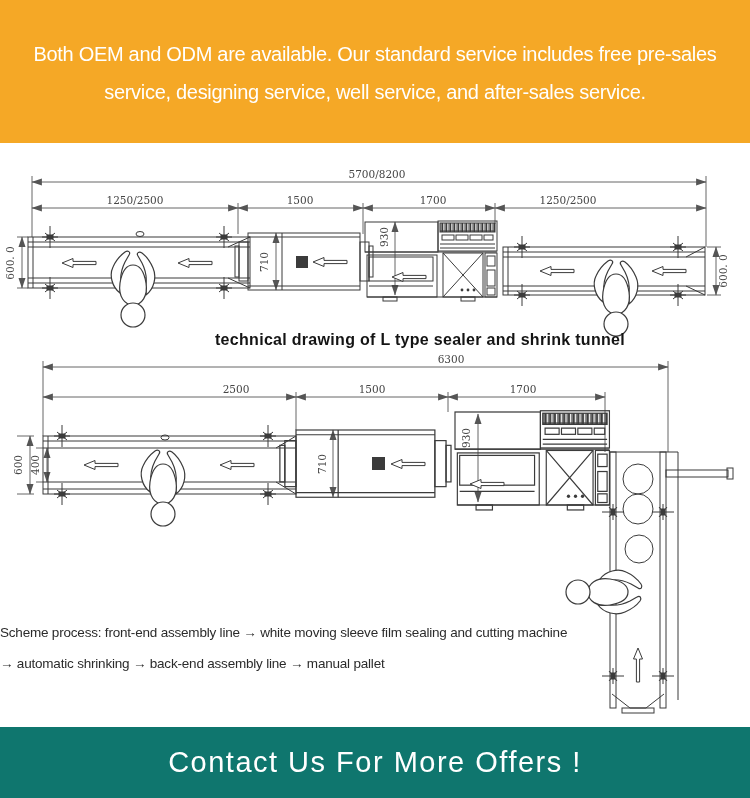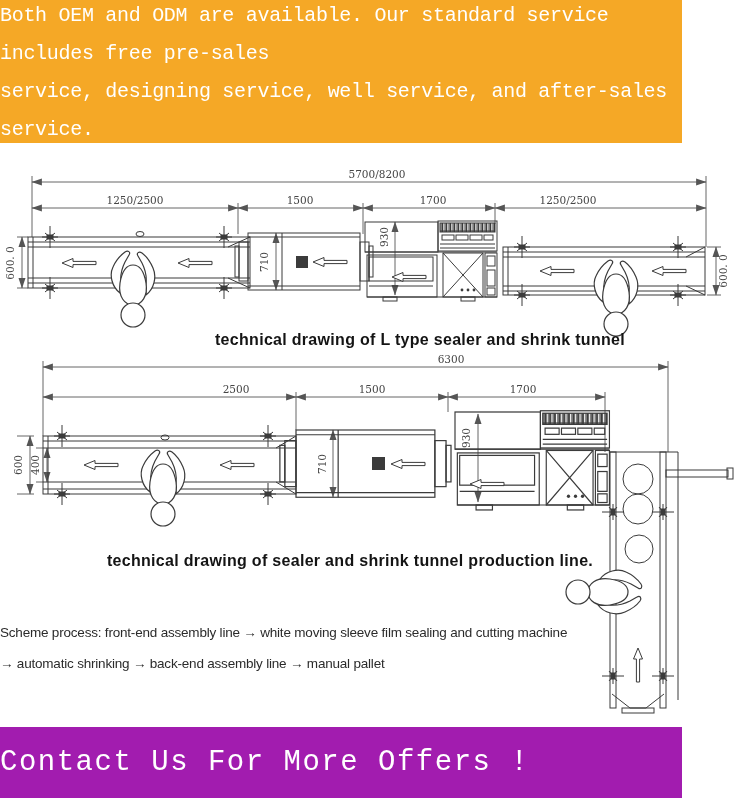--- a/index.html
+++ b/index.html
@@ -1,23 +1,23 @@
 <!DOCTYPE html>
 <html><head>
 <meta charset="utf-8">
 <style>
   html,body{margin:0;padding:0;background:#fff;}
   .page{position:relative;width:750px;height:798px;background:#fff;overflow:hidden;
         font-family:"Liberation Sans",sans-serif;}
   
-  .banner{position:absolute;left:0;width:682px;color:#fff;font-family:Liberation Mono, monospace;}
+  .banner{position:absolute;left:0;width:750px;color:#fff;text-align:center;}
   .banner.top{top:0;height:143px;background:#F5A826;display:flex;flex-direction:column;
               justify-content:center;padding-top:2px;box-sizing:border-box;}
   .banner.top .banner-line{font-size:20px;line-height:38px;letter-spacing:-0.3px;}
-  .banner.bottom{top:727px;height:71px;background:#a21caf;}
+  .banner.bottom{top:727px;height:71px;background:#0f766e;}
   .banner.bottom .contact-label{display:block;line-height:71px;font-size:29px;letter-spacing:1.5px;}
   
   .tech-svg{position:absolute;left:0;top:0;width:750px;height:798px;}
   .tech-svg text{font-family:"DejaVu Serif",serif;font-size:10.5px;fill:#454545;
                  text-anchor:middle;stroke:none;}
   
   .caption{position:absolute;text-align:center;font-weight:bold;font-size:16px;
            color:#141414;letter-spacing:0.3px;}
   .caption1{top:331px;left:90px;right:0;}
   .caption2{top:552px;left:0;right:50px;}
@@ -260,21 +260,20 @@
         <rect x="622" y="708" width="32" height="5"></rect>
         <use href="#arrowUp" x="633" y="648"></use>
       </g>
 
       <use href="#person" transform="translate(163,452)"></use>
       <use href="#person" transform="translate(640,592) rotate(90)"></use>
     </g>
   </svg>
 
   <div class="caption caption1">technical drawing of L type sealer and shrink tunnel</div>
-  <div class="caption caption2">technical drawing of sealer and shrink tunnel production line.</div>
 
   <div class="scheme">
     <div>Scheme process: front-end assembly line → white moving sleeve film sealing and cutting machine</div>
     <div>→ automatic shrinking → back-end assembly line → manual pallet</div>
   </div>
 
   <div class="banner bottom">
     <span class="contact-label">Contact Us For More Offers !</span>
   </div>
 

